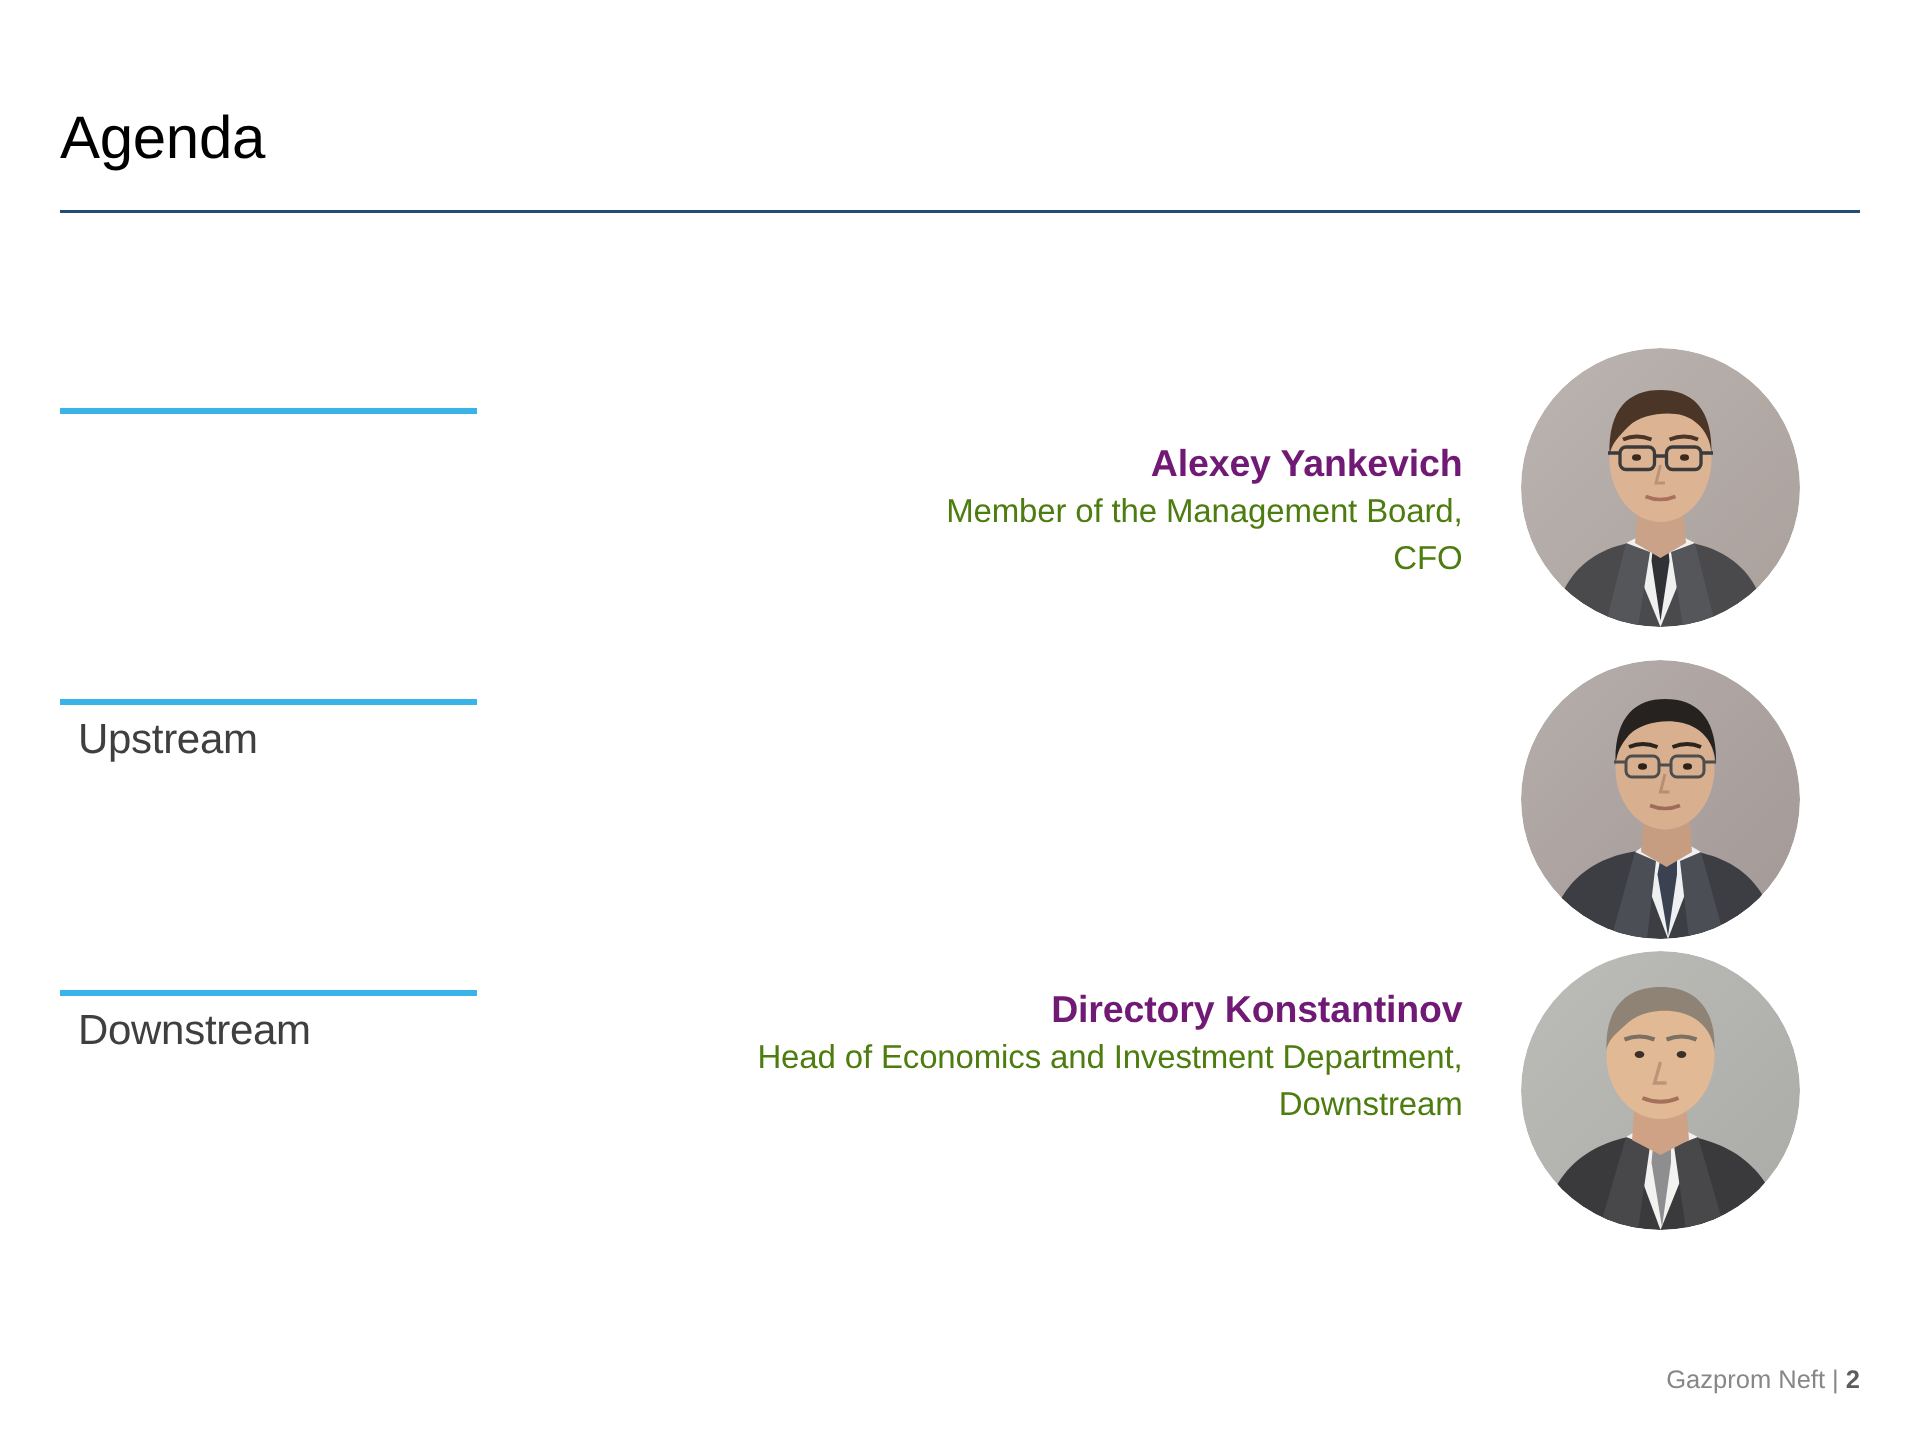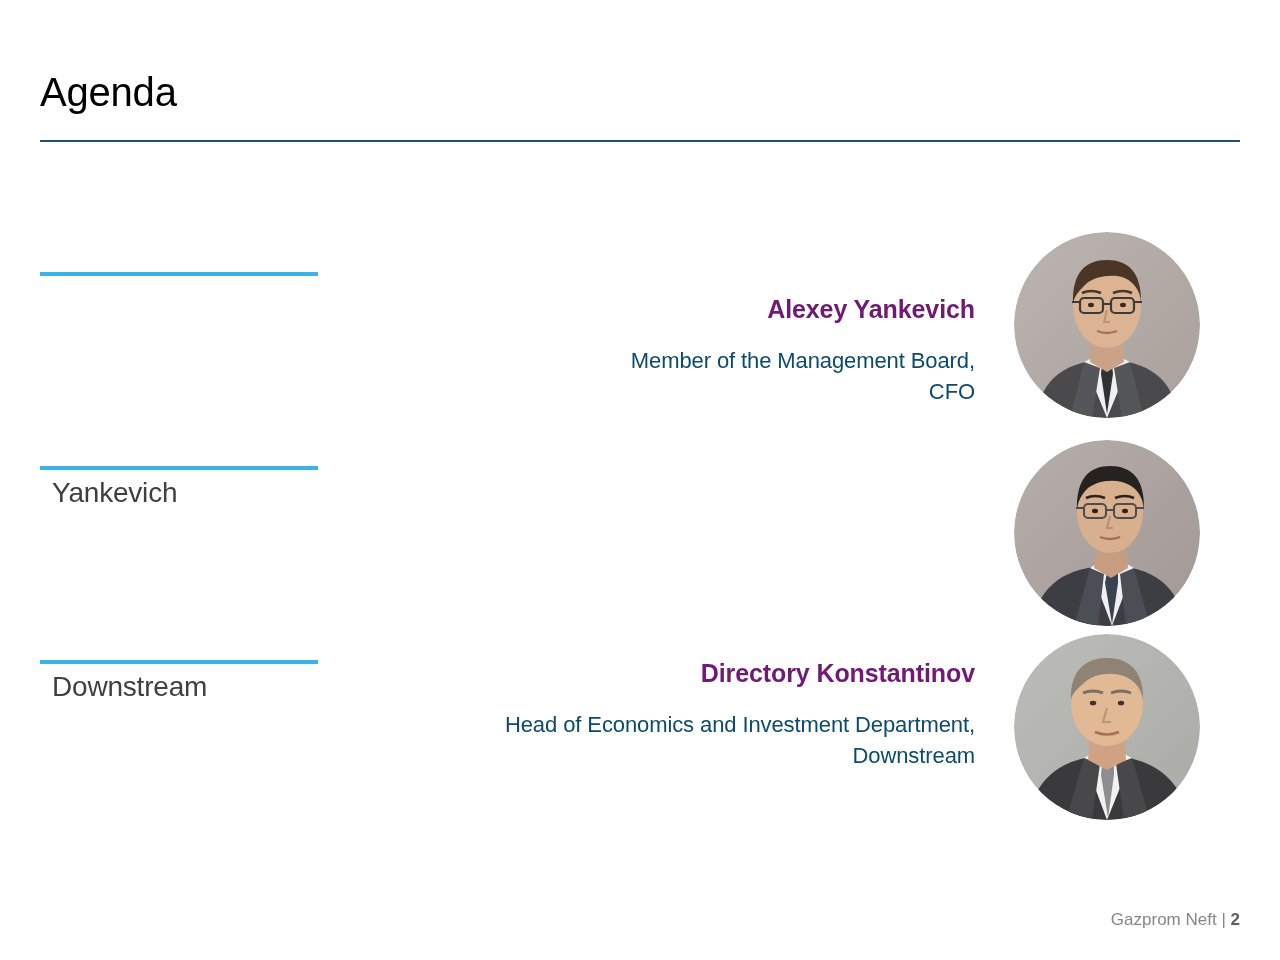--- a/index.html
+++ b/index.html
@@ -86,23 +86,22 @@
   .person-name {
     font-size: 25px;
     line-height: 31px;
     font-weight: bold;
     color: #701a75;
     letter-spacing: -0.1px;
   }
   .person-title {
     font-size: 22px;
     line-height: 31px;
-    color: #0c4a6e;
+    color: #4d7c0f;
     letter-spacing: -0.1px;
-    margin-top: 20px;
   }
 
   
   .portrait {
     position: absolute;
     right: 80px;
     width: 186px;
     height: 186px;
     border-radius: 50%;
     overflow: hidden;
@@ -184,21 +183,21 @@
 
           <path d="M93 78 L90 90 L96 90" stroke="#bc9376" stroke-width="2" fill="none"></path>
           <path d="M83 99 Q93 103 103 99" stroke="#a9705d" stroke-width="2.4" fill="none"></path>
         </g>
       </svg>
     </div>
   </div>
 
   <div class="agenda-row row-1">
     <div class="section-accent"></div>
-    <div class="section-label">Yankevich</div>
+    <div class="section-label">Upstream</div>
     <div class="portrait">
       <svg viewBox="0 0 186 186" xmlns="http://www.w3.org/2000/svg">
         <defs>
           <clipPath id="c2">
               <circle cx="93" cy="93" r="93"></circle>
             </clipPath>
           <linearGradient id="bg2" x1="0" y1="0" x2="1" y2="1">
             <stop offset="0%" stop-color="#b6aeab"></stop>
               <stop offset="100%" stop-color="#a29896"></stop>
           </linearGradient>

